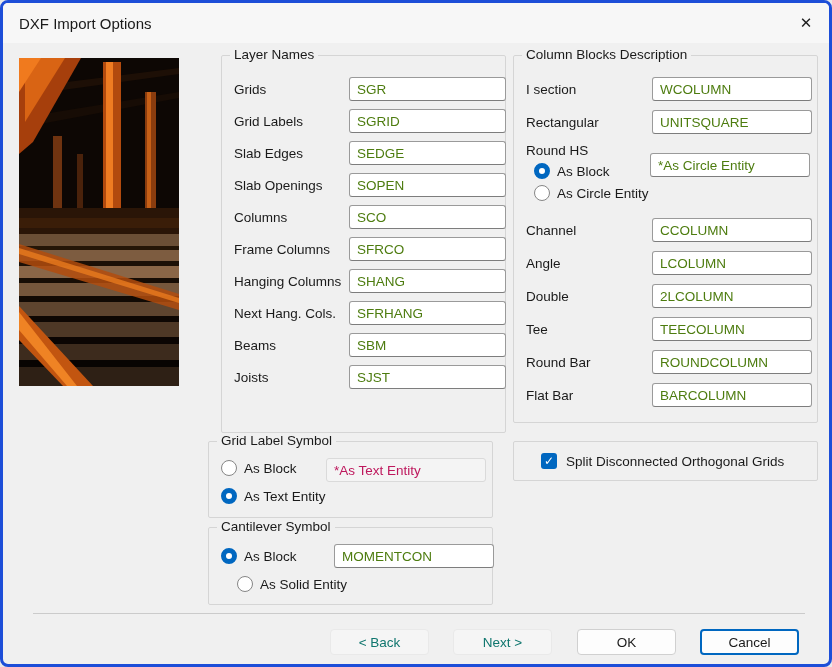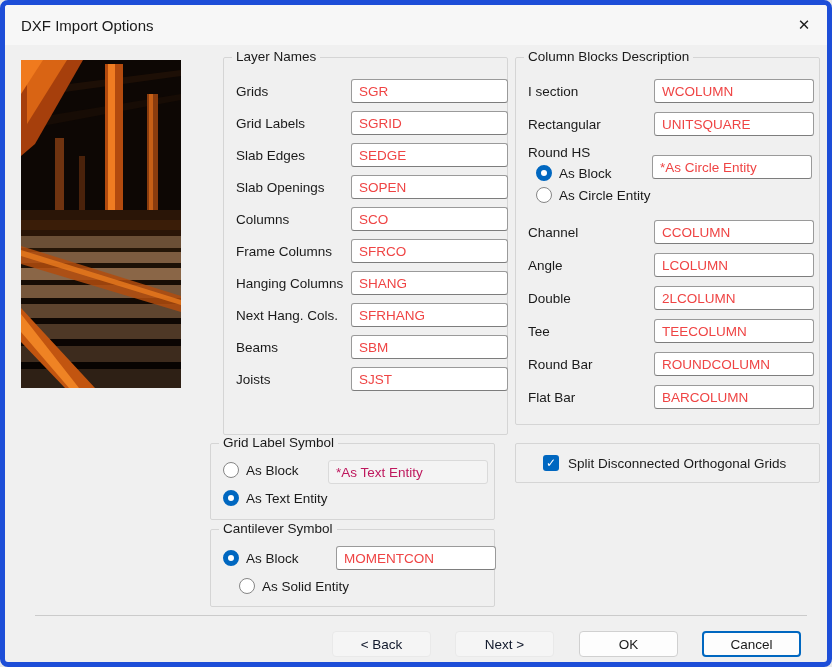--- a/index.html
+++ b/index.html
@@ -1,20 +1,20 @@
 <!DOCTYPE html>
 <html><head>
 <meta charset="utf-8">
 <style>
   * { margin:0; padding:0; box-sizing:border-box; }
   html,body { width:832px; height:667px; background:#e8e8e8; }
   body { font-family:"Liberation Sans","DejaVu Sans",sans-serif; color:#1a1a1a; }
 
   .window { position:relative; width:832px; height:667px; background:#f0f0f0;
-            border:5px solid #1d4ed8; border-radius:8px; overflow:hidden; }
+            border:3px solid #1d4ed8; border-radius:8px; overflow:hidden; }
 
   
   .titlebar { height:40px; display:flex; align-items:center; background:#f7f7f7; }
   .titlebar .title { padding-left:16px; font-size:15px; }
   .close-btn { margin-left:auto; width:46px; height:40px; border:none; background:transparent;
                font-size:15px; display:flex; align-items:center; justify-content:center; color:#1a1a1a; }
 
   
   .photo { position:absolute; left:16px; top:55px; width:160px; height:328px; }
   .photo svg { display:block; }
@@ -29,21 +29,21 @@
   .g-gridlabel { left:205px; top:438px; width:285px; height:77px; }
   .g-cant      { left:205px; top:524px; width:285px; height:78px; }
 
   .row { display:flex; align-items:center; height:24px; margin-bottom:8px; }
   .g-cols .row { margin-bottom:9px; }
   .row label { flex:0 0 127px; padding-left:12px; font-size:13.5px; white-space:nowrap; }
   .g-cols .row label { flex-basis:138px; }
 
   .txt { height:24px; width:157px; border:1px solid #9a9a9a; border-bottom-color:#7d7d7d;
          border-radius:3px; background:#fff; padding:2px 7px; font-size:13.5px;
-         font-family:inherit; color:#ef4444; }
+         font-family:inherit; color:#4d7c0f; }
   .g-cols .txt { width:160px; }
   .txt:disabled { background:#f4f4f4; color:#be185d; border-color:#dadada; }
 
   
   .radio-row { display:flex; align-items:center; gap:7px; height:22px; font-size:13.5px; }
   .radio { width:16px; height:16px; border-radius:50%; background:#fff;
            border:1px solid #868686; flex:0 0 16px; }
   .radio.checked { border:5px solid #0067c0; }
 
   
@@ -71,21 +71,21 @@
 
   
   .sep { position:absolute; left:30px; top:610px; width:772px; height:0;
          border-top:1px solid #cbcbcb; }
   .btn { position:absolute; top:626px; width:99px; height:26px; border-radius:4px;
          font-size:13.5px; font-family:inherit; }
   .btn-back   { left:327px; }
   .btn-next   { left:450px; }
   .btn-ok     { left:574px; }
   .btn-cancel { left:697px; }
-  .btn.is-disabled { background:#f5f5f5; border:1px solid #e9e9e9; color:#0f172a; }
+  .btn.is-disabled { background:#f5f5f5; border:1px solid #e9e9e9; color:#0f766e; }
   .btn.is-normal   { background:#fdfdfd; border:1px solid #d0d0d0; color:#1a1a1a; }
   .btn.is-default  { background:#fdfdfd; border:2px solid #0067c0; color:#1a1a1a; }
 </style>
 </head>
 <body>
 
 <div class="window">
 
   <div class="titlebar">
     <span class="title">DXF Import Options</span>

